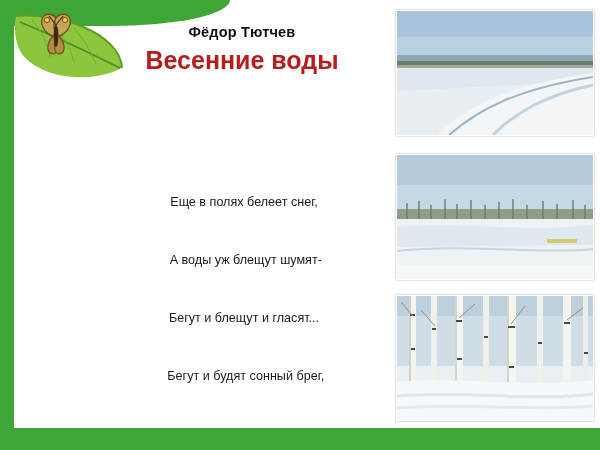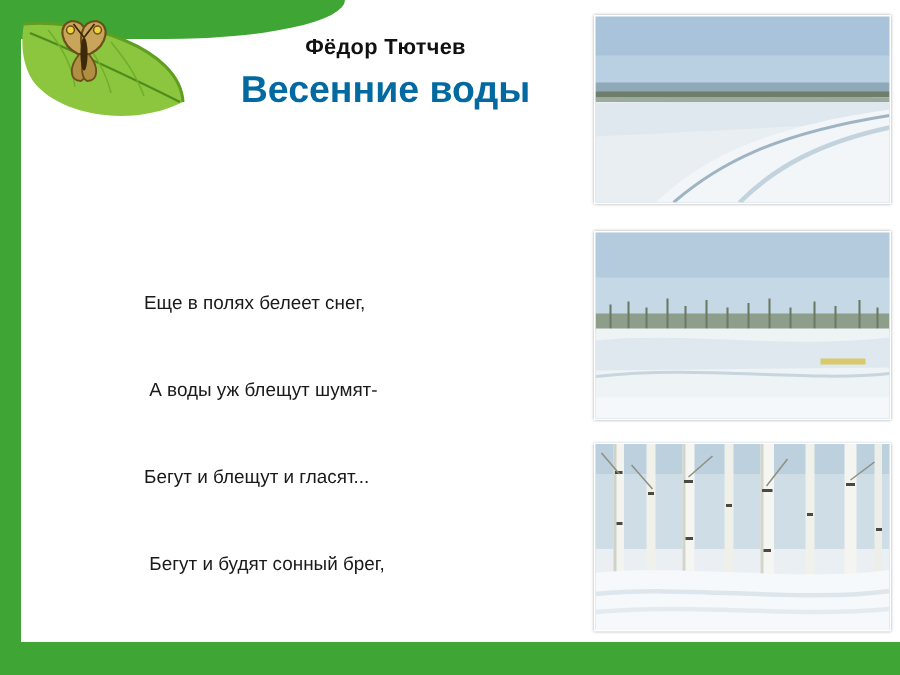--- a/index.html
+++ b/index.html
@@ -61,50 +61,50 @@
     position: absolute;
     left: 8px;
     top: 10px;
     width: 120px;
     height: 78px;
   }
 
   
   .header {
     position: absolute;
-    left: 112px;
+    left: 97px;
     top: 24px;
     width: 290px;
     text-align: center;
   }
   .author {
     font-size: 14.5px;
     font-weight: bold;
     color: #111111;
     letter-spacing: 0.2px;
   }
   .title {
     margin-top: 6px;
     font-size: 25px;
     font-weight: bold;
-    color: #0369a1;
+    color: #b91c1c;
   }
 
   
   .poem {
     position: absolute;
     left: 96px;
     top: 115px;
     width: 296px;
     font-size: 12.6px;
     line-height: 19.4px;
     color: #1a1a1a;
     white-space: pre-wrap;
   }
-  .stanza { margin-bottom: 17px; }
+  .stanza { margin-bottom: 17px; text-align: center; }
   .stanza:last-child { margin-bottom: 0; }
   .line { white-space: pre; }
 
   
   .photo {
     position: absolute;
     background: #bcd2e0;
     border: 1px solid #ffffff;
     box-shadow: 0 0 2px rgba(0,0,0,0.35);
     overflow: hidden;

